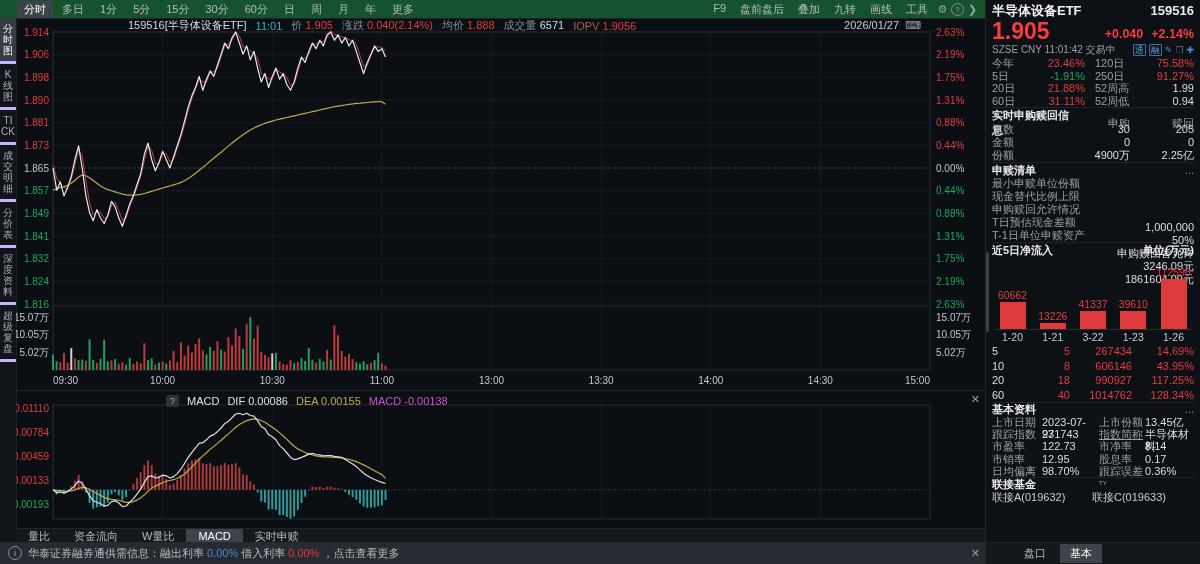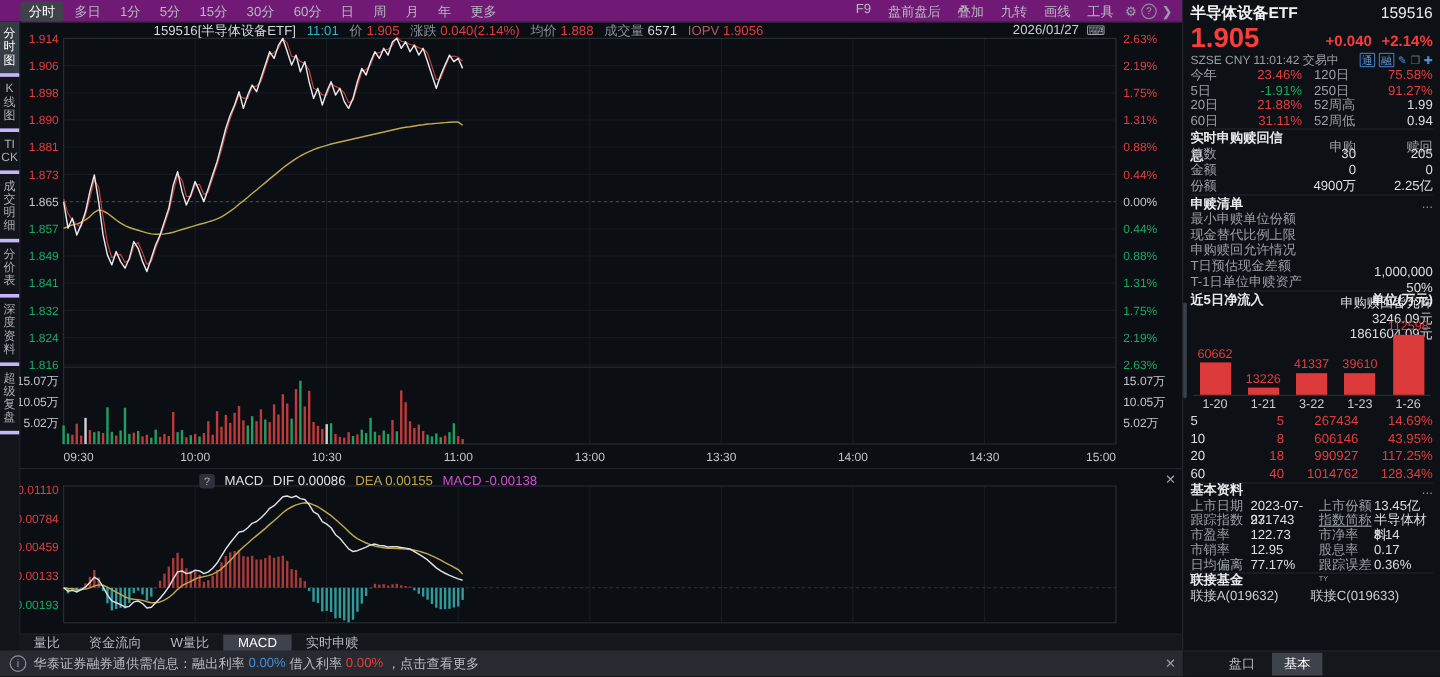--- a/index.html
+++ b/index.html
@@ -1,20 +1,20 @@
 <!DOCTYPE html>
 <html><head>
 <meta charset="utf-8">
 <style>
   html,body{margin:0;padding:0;background:#000;}
   #app{position:relative;width:1200px;height:564px;background:#0b0e13;overflow:hidden;
        font-family:"Liberation Sans","DejaVu Sans",sans-serif;color:#c9ccd1;
        -webkit-font-smoothing:antialiased;}
   
-  #toolbar{position:absolute;left:0;top:0;width:985px;height:18px;background:#701a75;
+  #toolbar{position:absolute;left:0;top:0;width:985px;height:18px;background:#14532d;
            border-bottom:1px solid #20242a;display:flex;align-items:center;font-size:11px;color:#b6bac0;}
   #period-tabs{display:flex;align-items:center;margin-left:16px;}
   .ttab{padding:1px 7px;margin:0 1px;border-radius:2px;cursor:default;white-space:nowrap;}
   .ttab.active{background:#3e434b;color:#fff;}
   #toolbar-right{margin-left:auto;display:flex;align-items:center;gap:2px;padding-right:6px;}
   .titem{padding:1px 6px;white-space:nowrap;}
   .ticon{width:13px;text-align:center;color:#9aa0a8;}
   .qicon{display:inline-block;width:11px;height:11px;line-height:11px;border:1px solid #8a8f98;
          border-radius:50%;font-size:8px;text-align:center;color:#9aa0a8;}
   
@@ -48,21 +48,21 @@
          text-align:center;font-size:9px;margin-right:6px;color:#9aa0a8;flex:0 0 auto;}
   .st-blue{color:#3f8fd8;margin:0 3px;} .st-red{color:#e23e3e;margin:0 3px;}
   #statusclose{margin-left:auto;margin-right:8px;color:#9aa0a8;}
   
   #rightpanel{position:absolute;left:985px;top:0;width:215px;height:564px;background:#0d1015;
               border-left:1px solid #22262c;font-size:11px;box-sizing:border-box;}
   #rp-scroll{position:absolute;left:0;top:252px;width:3px;height:80px;background:#3a4048;border-radius:2px;}
   .rp-pad{padding:0 6px;}
   #rp-name{display:flex;justify-content:space-between;align-items:center;height:17px;padding-top:2px;
            font-size:13px;font-weight:bold;color:#f0f2f4;}
-  #rp-code{font-weight:normal;color:#e8eaec;}
+  #rp-code{font-weight:bold;color:#e8eaec;}
   #rp-price-row{display:flex;align-items:flex-end;height:24px;}
   #rp-price{font-size:23px;font-weight:bold;color:#fa3c3c;line-height:24px;}
   #rp-chg{margin-left:auto;display:flex;gap:8px;font-size:12.5px;font-weight:bold;color:#fa3c3c;padding-bottom:2px;}
   #rp-sub{display:flex;align-items:center;height:14px;color:#9aa0a8;font-size:10px;gap:4px;}
   .badge{border:1px solid #3d6fae;color:#5b9bd5;font-size:9px;line-height:10px;padding:0 1px;border-radius:1px;}
   .miniicon{font-size:9px;color:#4a90d9;} .miniicon.gray{color:#6a7077;}
   #rp-badges{margin-left:auto;display:flex;gap:3px;align-items:center;}
   .rp-row{display:flex;justify-content:space-between;align-items:center;color:#9aa0a8;}
   .rp-sec{border-top:1px solid #20242a;font-weight:bold;color:#e8eaec;display:flex;align-items:center;}
   .dots{margin-left:auto;color:#8a8f98;font-weight:normal;}
@@ -646,21 +646,21 @@
             <span class="v">8.14</span>
           </div>
           <div class="grid-basic">
             <span class="c-gray">市销率</span>
             <span class="v">12.95</span>
             <span class="c-gray" style="padding-left: 8px;">股息率</span>
             <span class="v">0.17</span>
           </div>
           <div class="grid-basic">
             <span class="c-gray">日均偏离<sup class="tiny">TY</sup></span>
-            <span class="v">77.17%</span>
+            <span class="v">98.70%</span>
             <span class="c-gray" style="padding-left: 8px;">跟踪误差<sup class="tiny">TY</sup></span>
             <span class="v">0.36%</span>
           </div>
         </div>
       <div class="rp-sec h13" style="border-top:1px solid #20242a;">
         <span>联接基金</span>
       </div>
       <div class="rp-row h13" style="color:#c9ccd1;">
         <span>联接A(019632)</span>
         <span style="margin-right:28px;">联接C(019633)</span>

